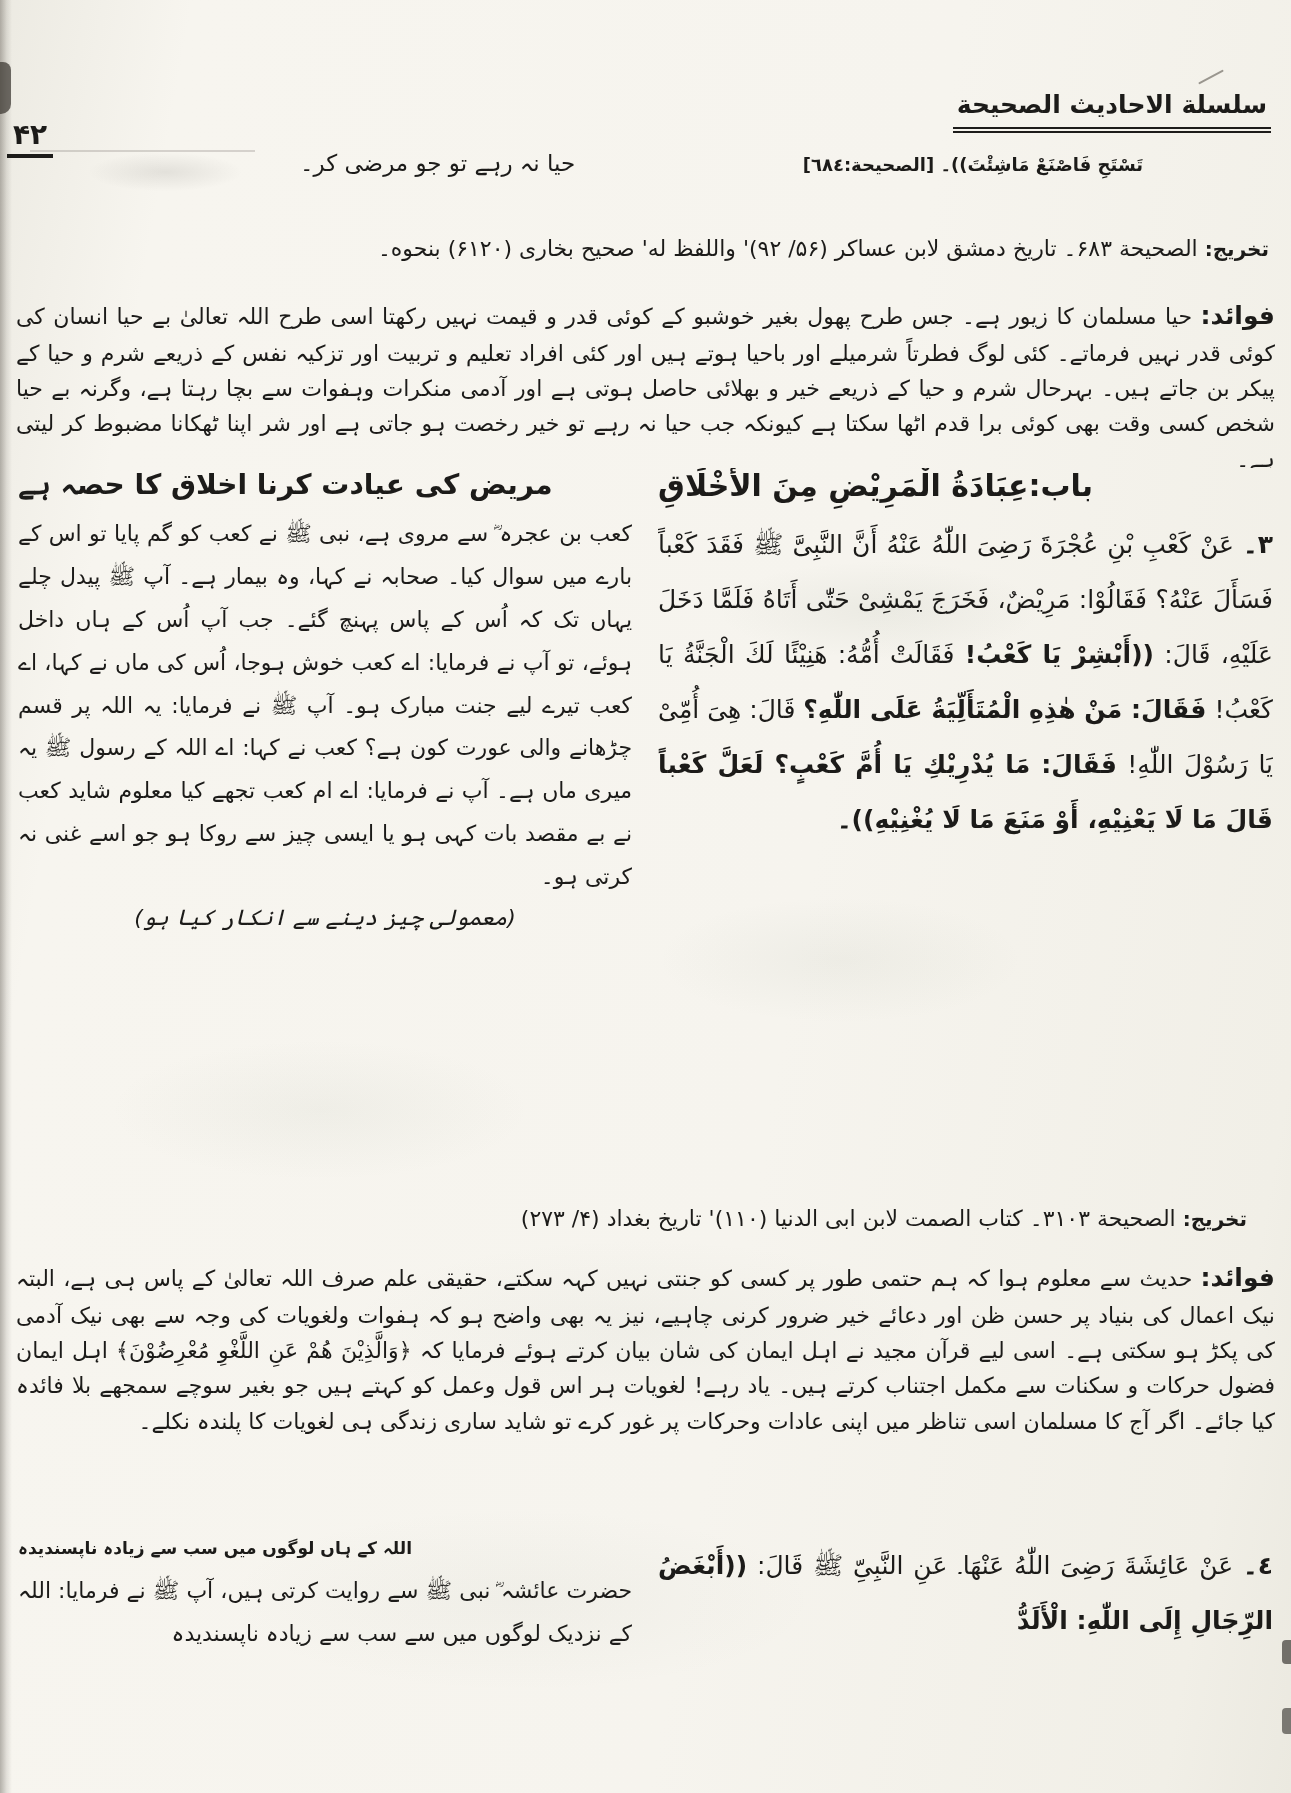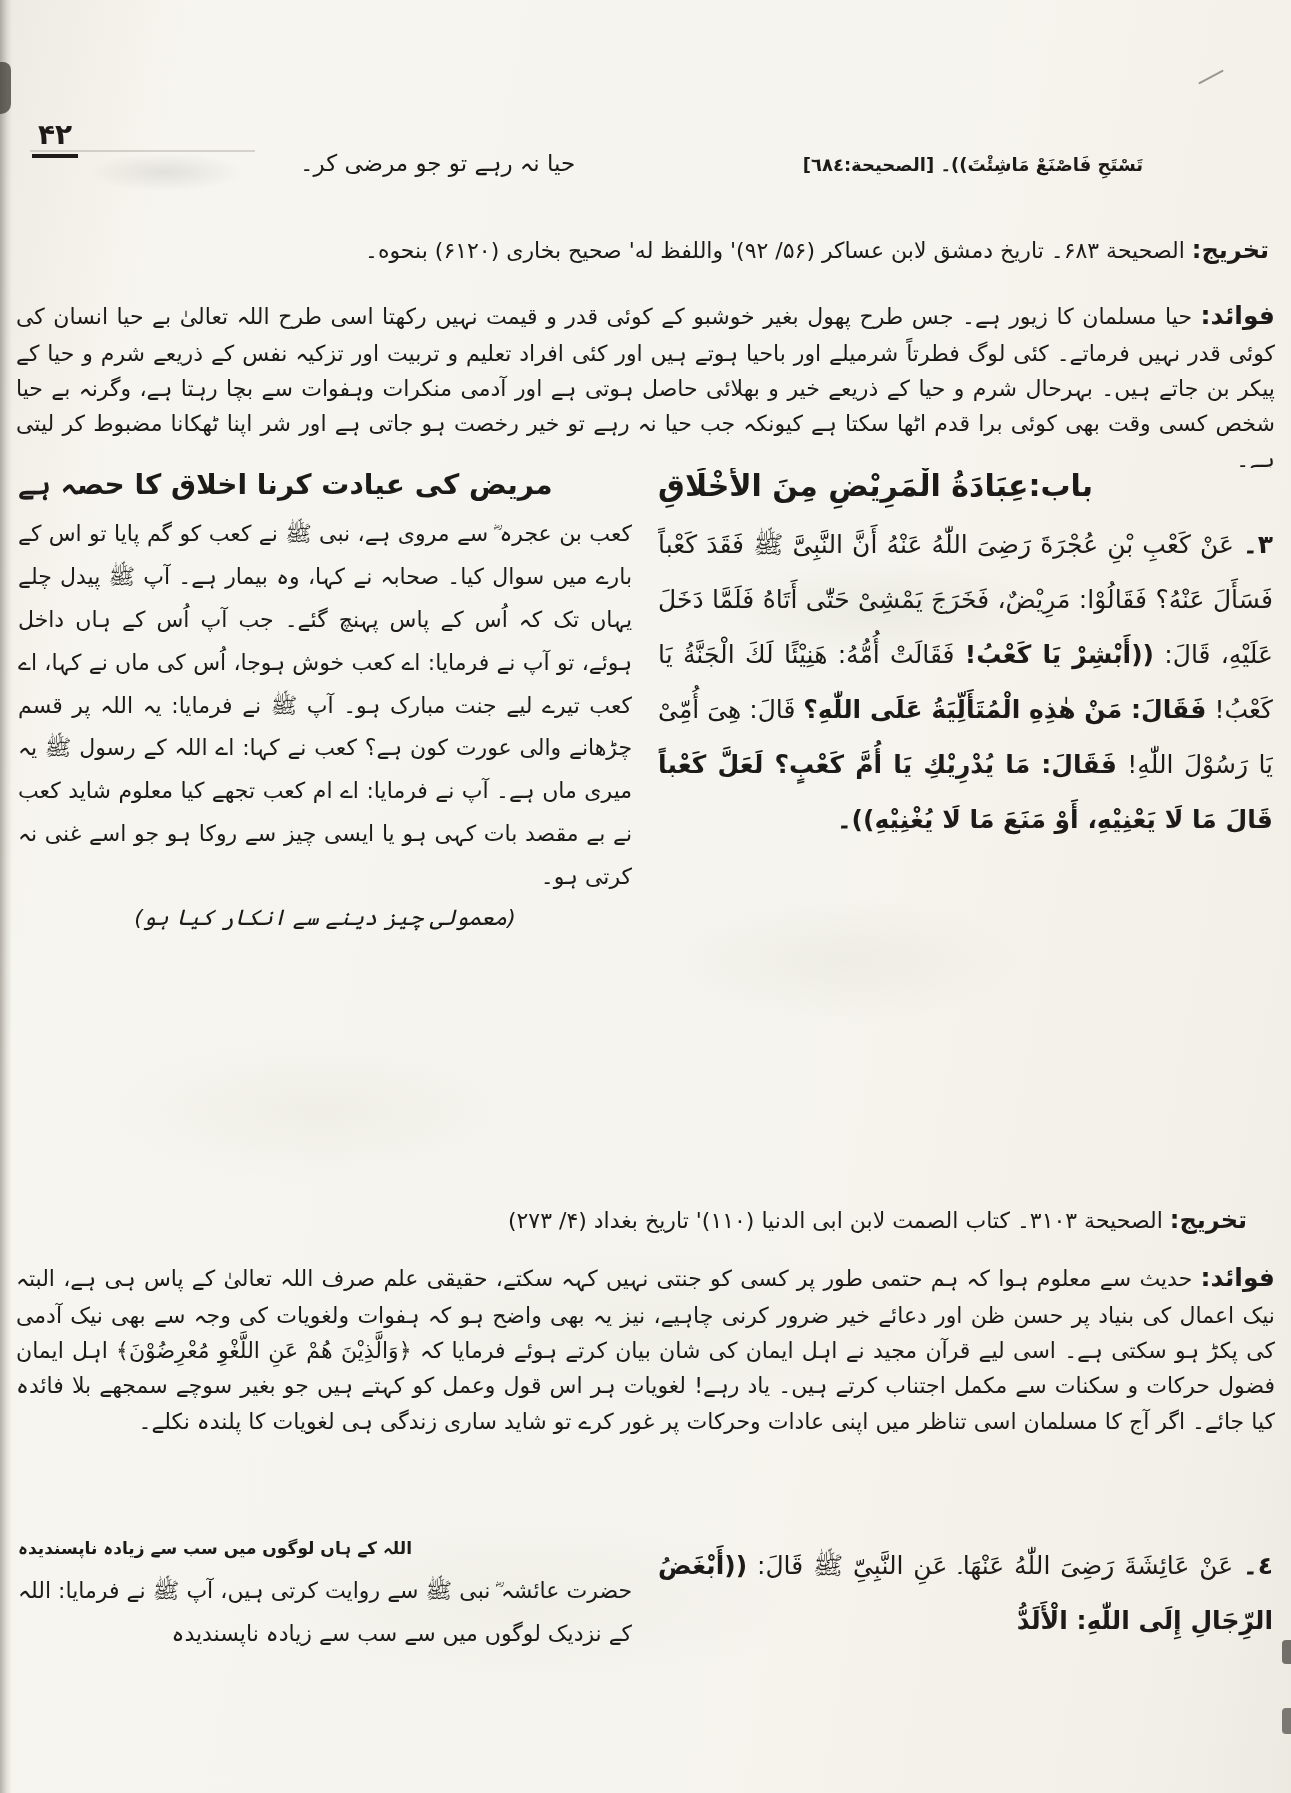--- a/index.html
+++ b/index.html
@@ -28,32 +28,32 @@
       radial-gradient(ellipse 420px 130px at 520px 1600px, rgba(138,148,128,.06), transparent 70%);}
   .pen-tick{position:absolute;right:66px;top:76px;width:28px;height:2px;background:#6a655d;
     transform:rotate(-28deg);opacity:.65;border-radius:2px;}
   .mark-r1{position:absolute;right:0;top:1640px;width:9px;height:24px;background:#2f2c28;opacity:.65;border-radius:4px 0 0 4px;}
   .mark-r2{position:absolute;right:0;top:1708px;width:9px;height:26px;background:#2f2c28;opacity:.6;border-radius:4px 0 0 4px;}
   .faint-line{position:absolute;left:30px;top:150px;width:225px;height:2px;background:rgba(110,105,98,.25);}
 
   
   .masthead{position:absolute;top:90px;right:20px;min-width:246px;text-align:center;
     font-size:25px;font-weight:bold;padding:0 4px 8px;border-bottom:6px double #1d1c1a;}
-  .pageno{position:absolute;top:118px;left:32px;font-size:28px;font-weight:bold;
+  .pageno{position:absolute;top:118px;left:7px;font-size:28px;font-weight:bold;
     padding:0 6px 3px;border-bottom:4px solid #1d1c1a;}
 
   
   .contline{position:absolute;top:150px;right:148px;left:300px;display:flex;
     justify-content:space-between;align-items:baseline;}
   .contline .ar{font-size:18px;font-weight:bold;}
   .contline .ur{font-size:23px;}
 
   
   .takhrij{position:absolute;right:22px;left:60px;font-size:22px;text-align:right;white-space:nowrap;overflow:hidden;}
-  .takhrij .lbl{font-weight:bold;font-size:24px;}
+  .takhrij .lbl{font-weight:bold;font-size:20px;}
   .t1{top:236px;}
   .t2{top:1206px;right:44px;}
 
   
   .fawaid{position:absolute;right:16px;left:16px;font-size:22px;line-height:1.6;
     text-align:justify;text-align-last:right;}
   .fawaid .lbl-f{font-weight:bold;font-size:25px;}
   .f1{top:296px;height:172px;overflow:hidden;}
   .f2{top:1258px;height:218px;overflow:hidden;}
 
@@ -78,20 +78,21 @@
 <div class="page">
 
   <div class="bleed"></div>
   <div class="edge-shadow"></div>
   <div class="corner-nick"></div>
   <div class="pen-tick"></div>
   <div class="mark-r1"></div>
   <div class="mark-r2"></div>
   <div class="faint-line"></div>
 
+  <div class="masthead">سلسلة الاحاديث الصحيحة</div>
   <div class="pageno">۴۲</div>
 
   <div class="contline">
     <span class="ar">تَسْتَحِ فَاصْنَعْ مَاشِئْتَ))۔ [الصحيحة:٦٨٤]</span>
     <span class="ur">حیا نہ رہے تو جو مرضی کر۔</span>
   </div>
 
   <div class="takhrij t1">
     <span class="lbl">تخريج:</span>
     <span>الصحيحة ۶۸۳۔ تاريخ دمشق لابن عساكر (۵۶/ ۹۲)' واللفظ له' صحيح بخاری (۶۱۲۰) بنحوه۔</span>

